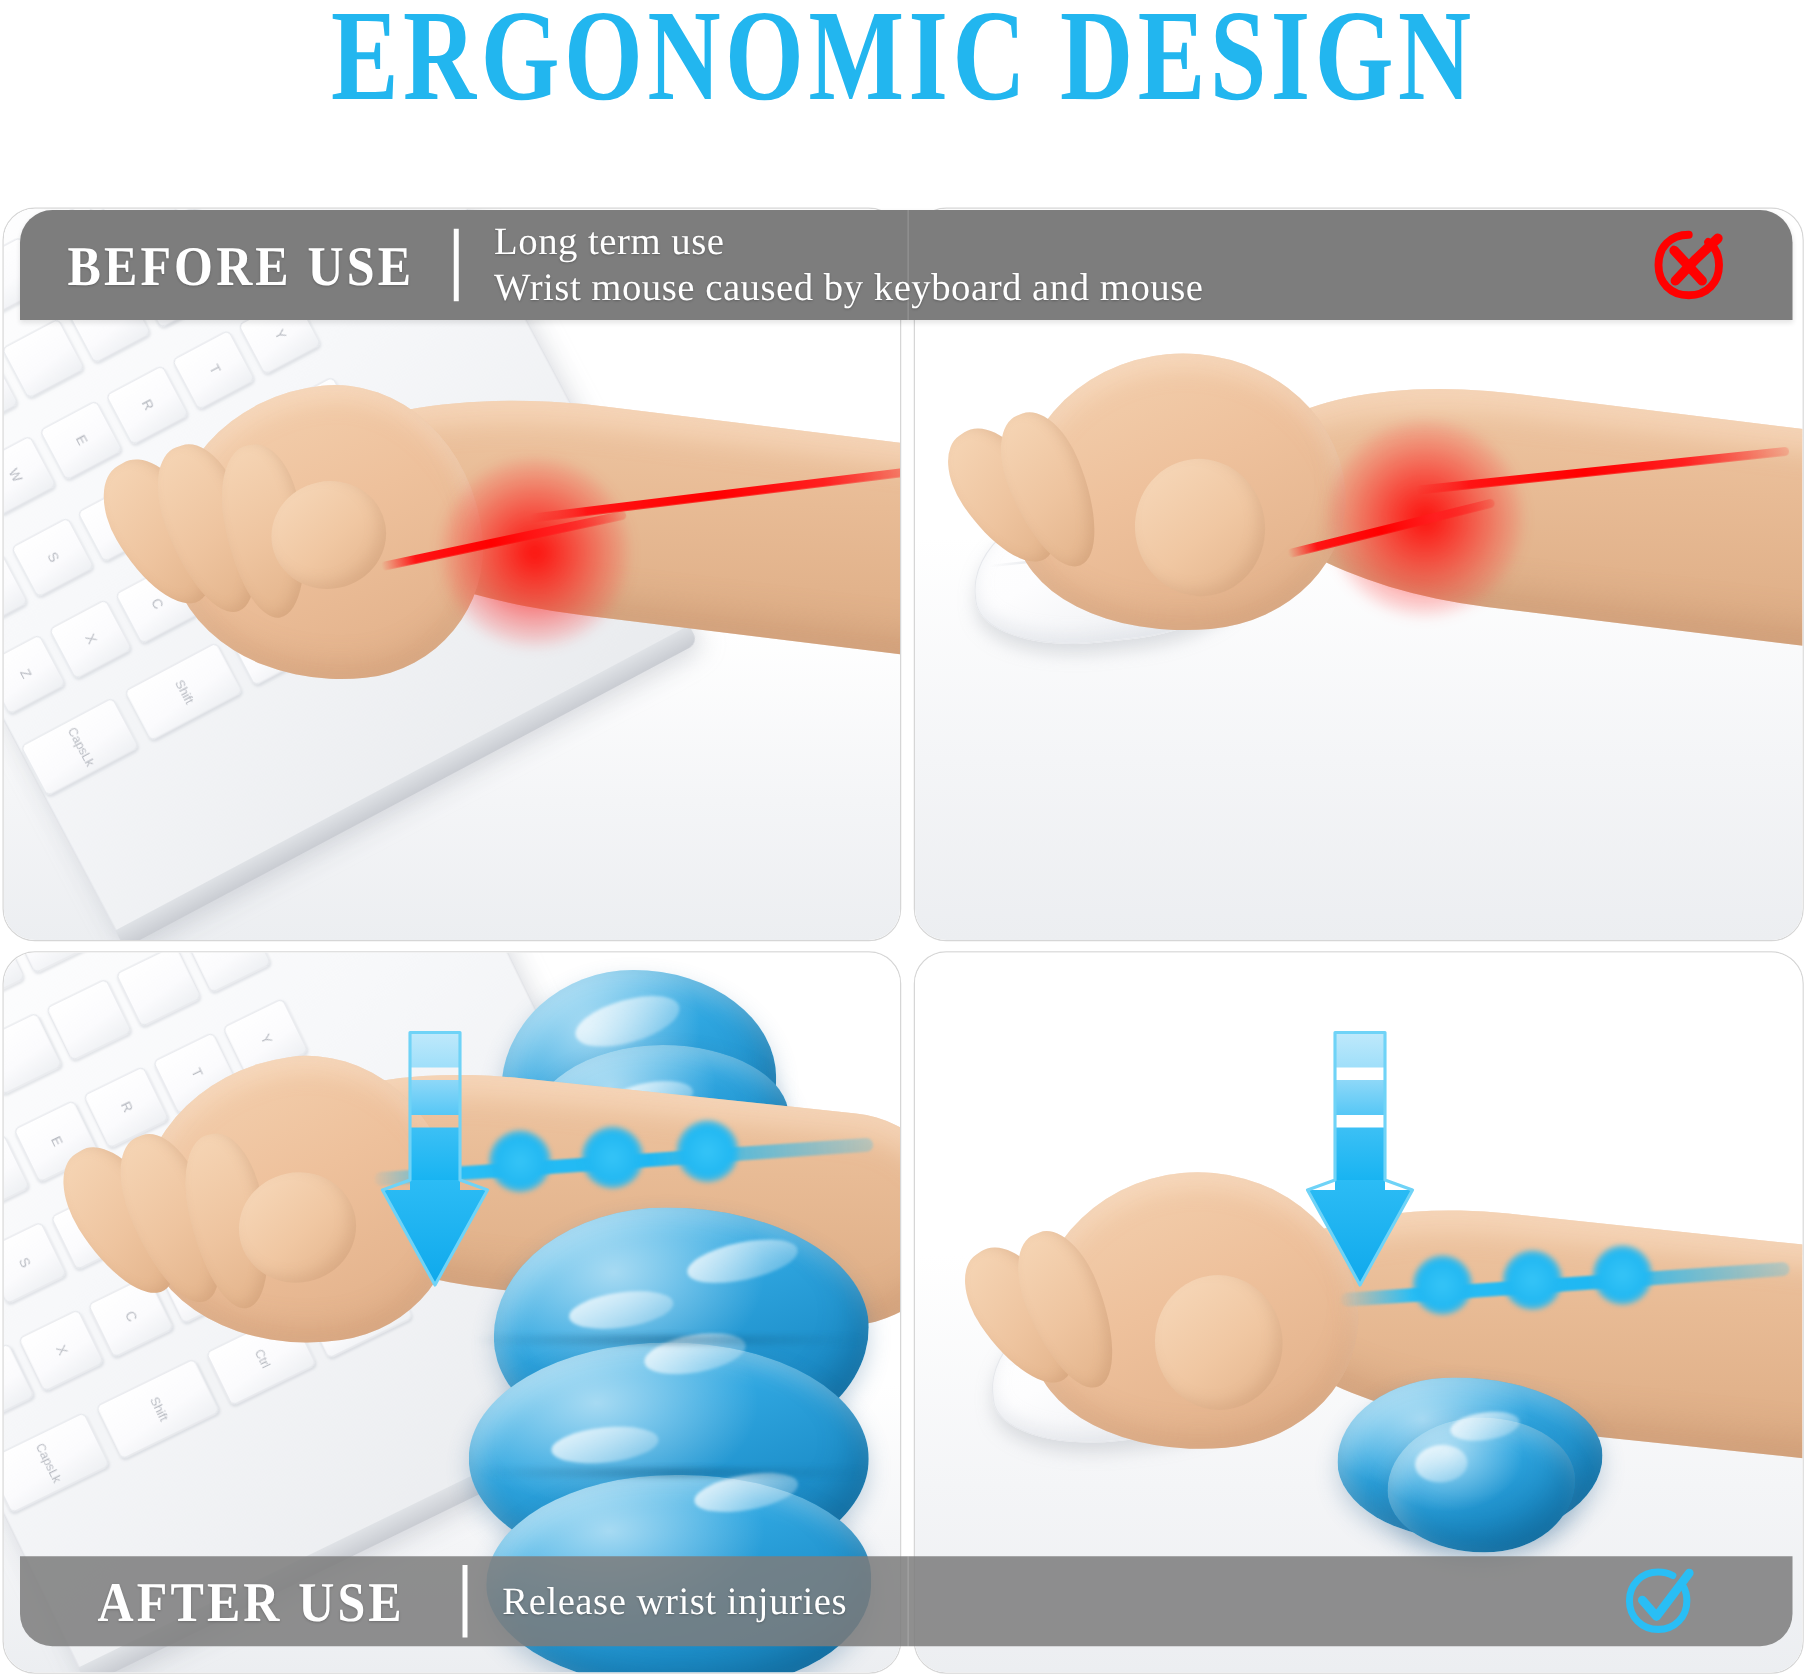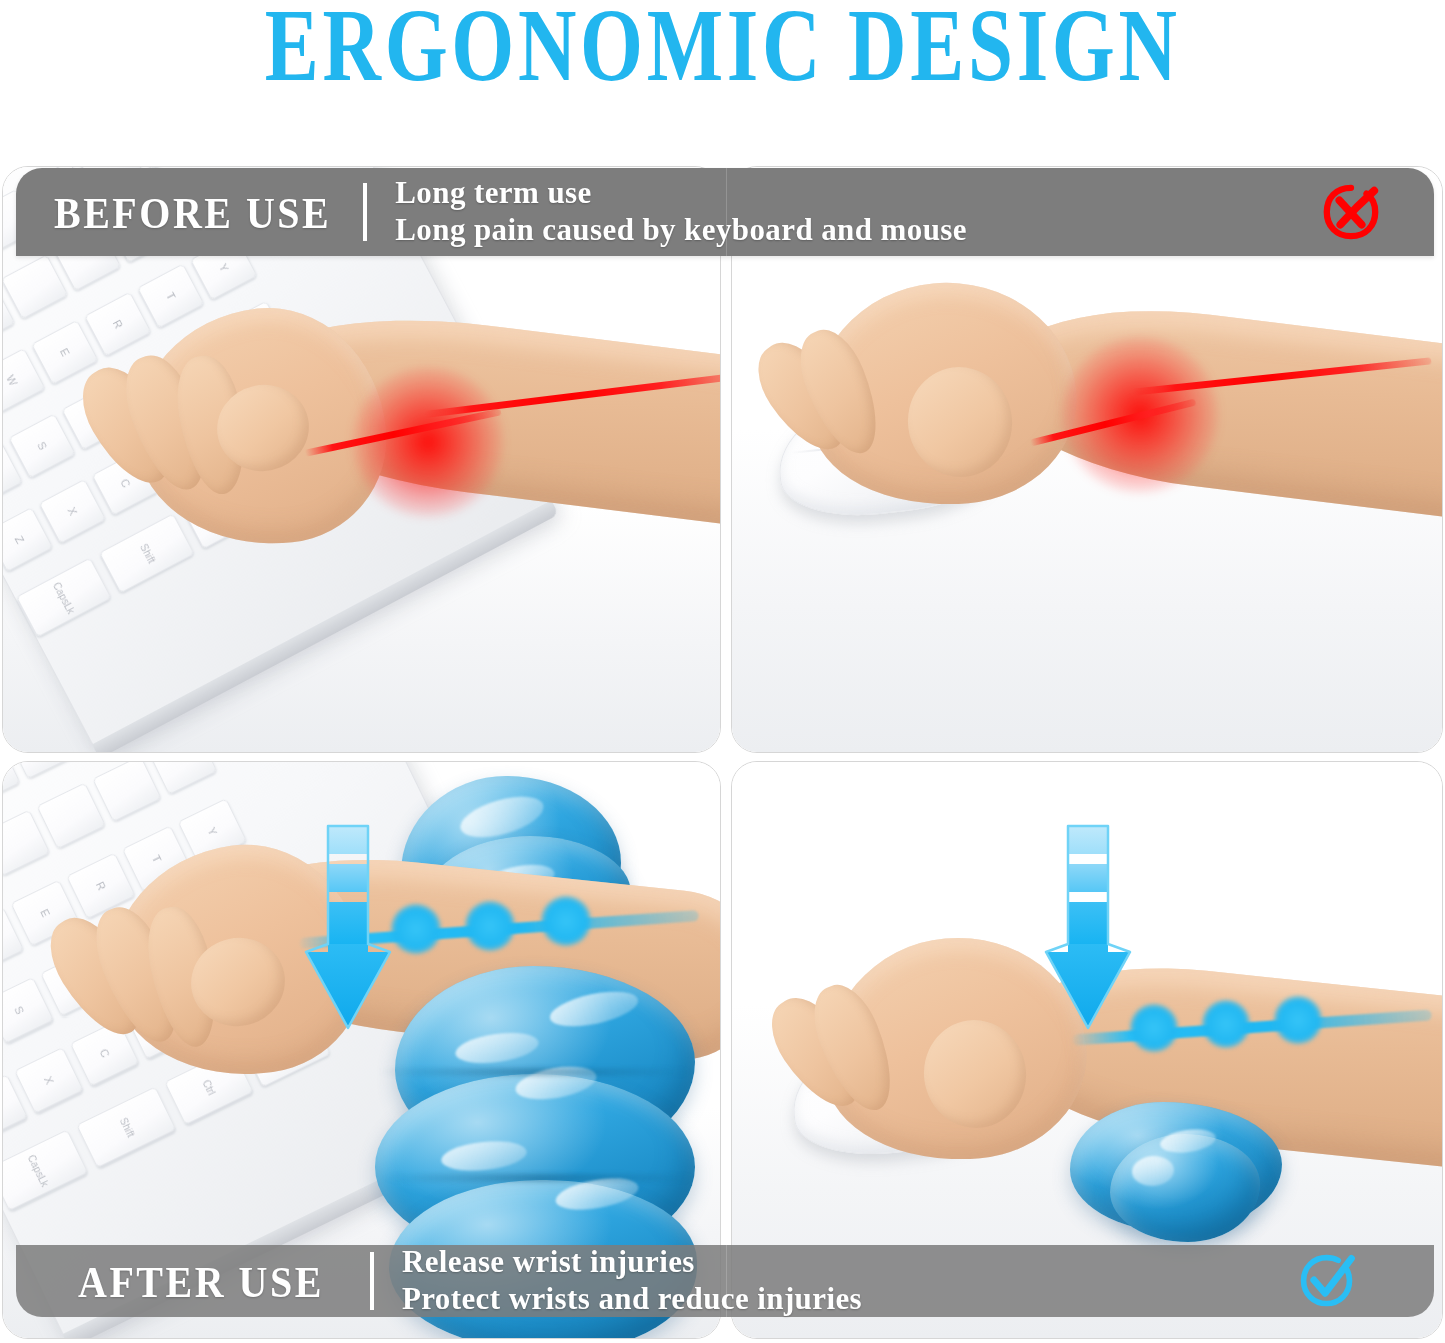--- a/index.html
+++ b/index.html
@@ -213,21 +213,21 @@
     margin-left:32px; margin-right:28px;
     flex:0 0 auto;
   }
   #footer-bar .bar-divider{ margin-left:46px; }
   .bar-lines{
     display:flex; flex-direction:column; justify-content:center;
     line-height:1.18;
   }
   .bar-line{
     font-family:"Liberation Serif", serif;
-    font-weight:700; font-size:31px;
+    font-weight:400; font-size:31px;
     letter-spacing:.4px;
     white-space:nowrap;
     text-shadow:0 1px 2px rgba(0,0,0,.25);
   }
   .bar-icon{
     margin-left:auto; margin-right:52px;
     width:62px; height:62px; flex:0 0 auto;
     display:flex; align-items:center; justify-content:center;
   }
   #footer-bar .bar-icon{ margin-right:76px; }
@@ -580,37 +580,36 @@
       <path d="M46 206 L4 130 L26 130 L26 122 L66 122 L66 130 L88 130 Z" fill="url(#agR4)"></path>
       <path d="M26 4 L26 122 L4 130 L46 206 L88 130 L66 122 L66 4 Z" fill="none" stroke="#6fd3f7" stroke-width="2.5" stroke-linejoin="round"></path>
     </svg>
   </div>
 
   <div class="bar" id="header-bar">
     <div class="bar-label">BEFORE USE</div>
     <div class="bar-divider"></div>
     <div class="bar-lines">
       <div class="bar-line">Long term use</div>
-      <div class="bar-line">Long pain caused by keyboard and mouse</div>
+      <div class="bar-line">Wrist mouse caused by keyboard and mouse</div>
     </div>
     <div class="bar-icon">
       <svg viewBox="0 0 64 64" width="62" height="62" aria-hidden="true">
         <path d="M32 7 C16.5 7 7 17.5 7 32 C7 46.5 17 57 32 57 C47 57 57 46.5 57 32 C57 24 54 17.5 48 13" fill="none" stroke="#ff0000" stroke-width="6.5" stroke-linecap="round"></path>
         <path d="M20 20 L43 45" fill="none" stroke="#ff0000" stroke-width="8" stroke-linecap="round"></path>
         <path d="M21 45 L38 27 L56 10" fill="none" stroke="#ff0000" stroke-width="8" stroke-linecap="round" stroke-linejoin="round"></path>
       </svg>
     </div>
   </div>
 
   <div class="bar" id="footer-bar">
     <div class="bar-label">AFTER USE</div>
     <div class="bar-divider"></div>
     <div class="bar-lines">
       <div class="bar-line">Release wrist injuries</div>
-      <div class="bar-line">Protect wrists and reduce injuries</div>
     </div>
     <div class="bar-icon">
       <svg viewBox="0 0 64 64" width="60" height="60" aria-hidden="true">
         <path d="M44 10 C39.5 7.5 36 7 31.5 7 C17.5 7 7 17.5 7 31.5 C7 45.5 17.5 56 31.5 56 C45.5 56 56 45.5 56 31.5 C56 27 55 23 53 19.5" fill="none" stroke="#29bef5" stroke-width="6" stroke-linecap="round"></path>
         <path d="M18 31 L30 45 L58 8" fill="none" stroke="#29bef5" stroke-width="7.5" stroke-linecap="round" stroke-linejoin="round"></path>
       </svg>
     </div>
   </div>
 
   <div class="seam" style="left:726px; top:18px; height:88px;"></div>

